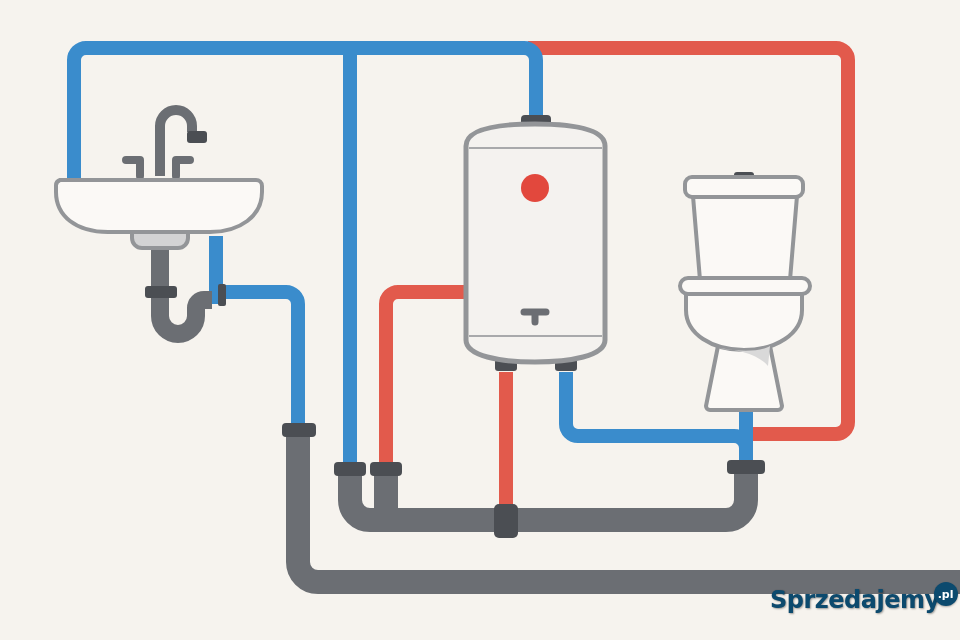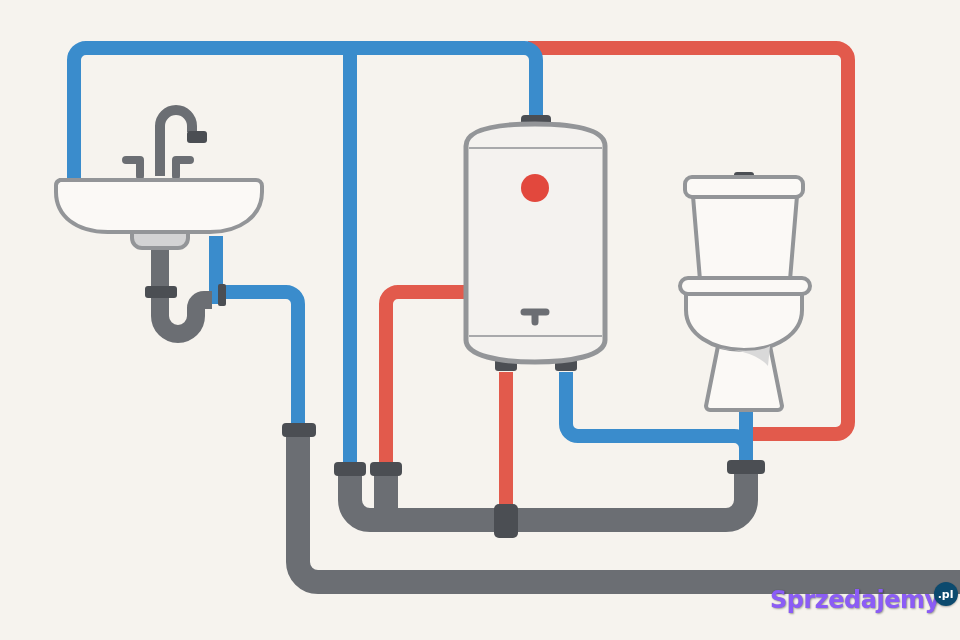--- a/index.html
+++ b/index.html
@@ -1,19 +1,19 @@
 <!DOCTYPE html>
 <html><head>
 <meta charset="utf-8">
 <style>
   html, body { margin: 0; padding: 0; }
   body { width: 960px; height: 640px; background: #f6f3ee; overflow: hidden; position: relative; font-family: "DejaVu Sans", sans-serif; }
   #scene { position: absolute; left: 0; top: 0; width: 960px; height: 640px; }
   .watermark { position: absolute; left: 770px; top: 586px; display: flex; align-items: flex-start; }
-  .wm-text { font-family: "DejaVu Sans", sans-serif; font-weight: bold; font-size: 24px; color: #8b5cf6; letter-spacing: -0.5px; text-shadow: 1px 1px 2px rgba(0,0,0,0.35), 0 0 1px rgba(0,0,0,0.25); }
+  .wm-text { font-family: "DejaVu Sans", sans-serif; font-weight: bold; font-size: 24px; color: #0c4a6e; letter-spacing: -0.5px; text-shadow: 1px 1px 2px rgba(0,0,0,0.35), 0 0 1px rgba(0,0,0,0.25); }
   .wm-badge { margin-left: -6px; margin-top: -4px; width: 24px; height: 24px; border-radius: 50%; background: #0c4a6e; color: #fff; font-size: 11px; font-weight: bold; display: flex; align-items: center; justify-content: center; box-shadow: 0 1px 2px rgba(0,0,0,0.3); }
 </style>
 </head>
 <body>
 
 <svg id="scene" viewBox="0 0 960 640" xmlns="http://www.w3.org/2000/svg">
   <rect x="0" y="0" width="960" height="640" fill="#f6f3ee"></rect>
 
   <g fill="none" stroke="#e25a4c" stroke-width="14" stroke-linejoin="round" stroke-linecap="butt">
     <path d="M528 48 H836 a12 12 0 0 1 12 12 V422 a12 12 0 0 1 -12 12 H752"></path>

